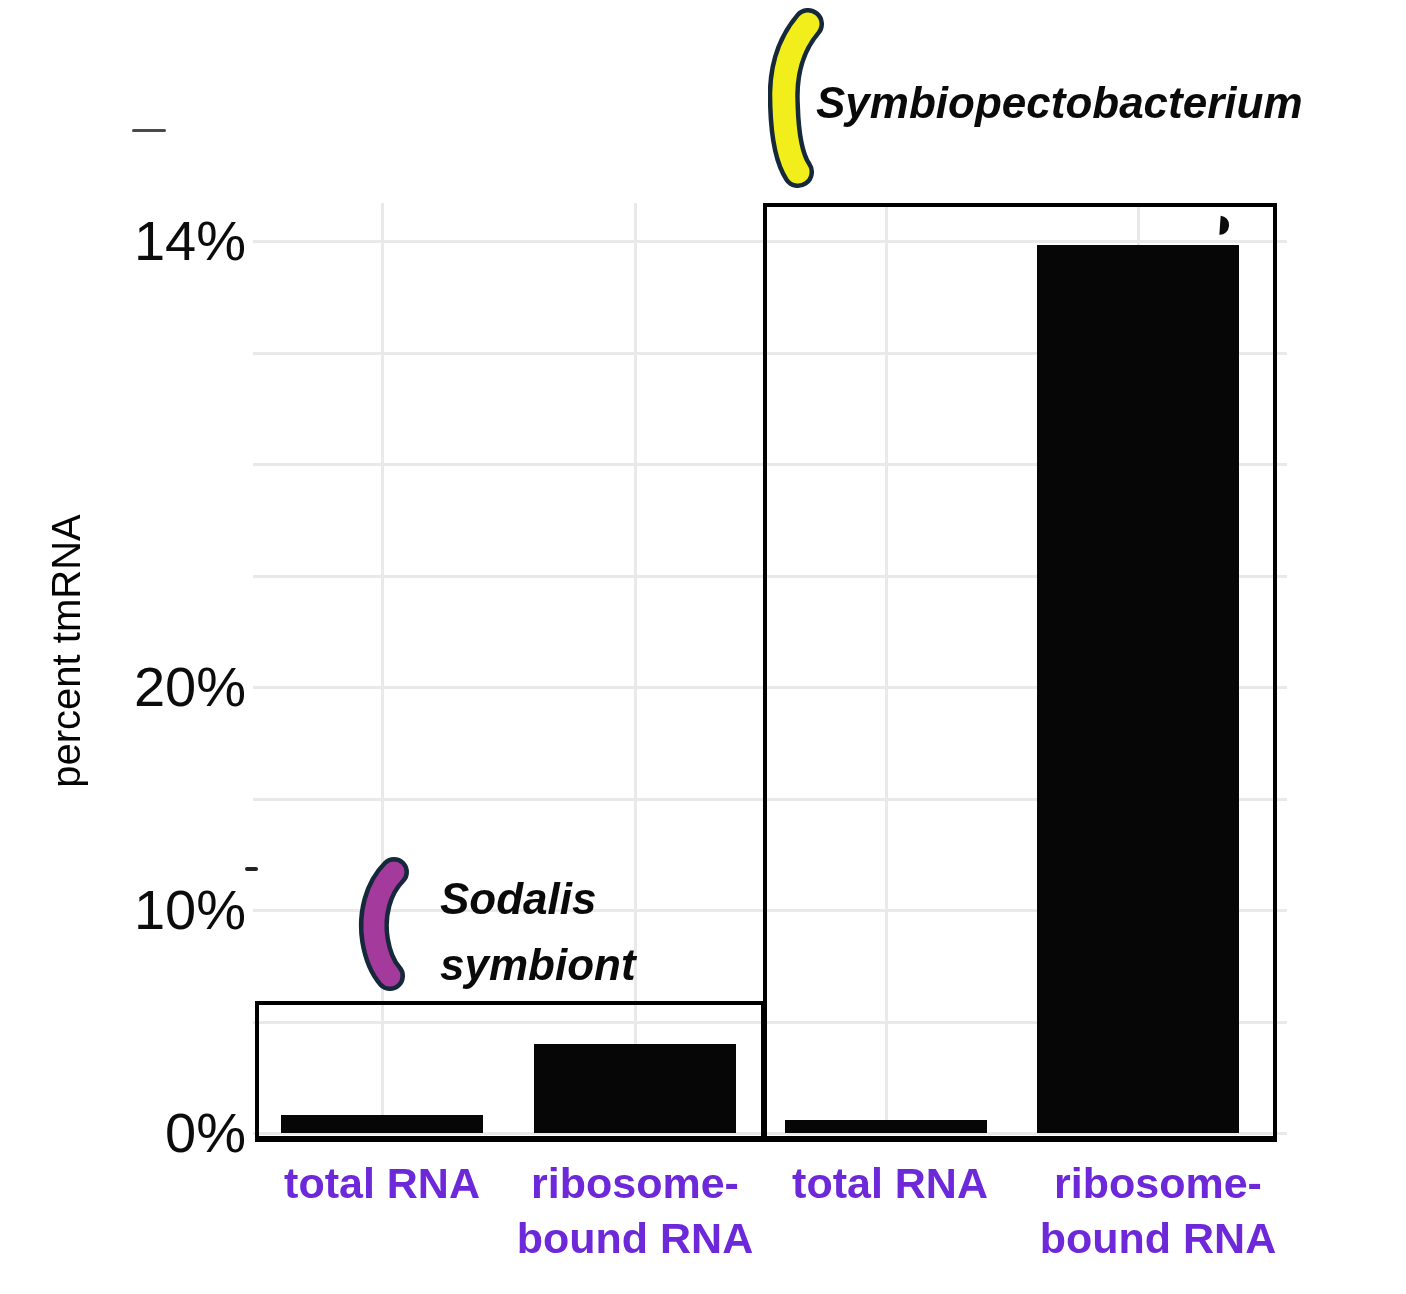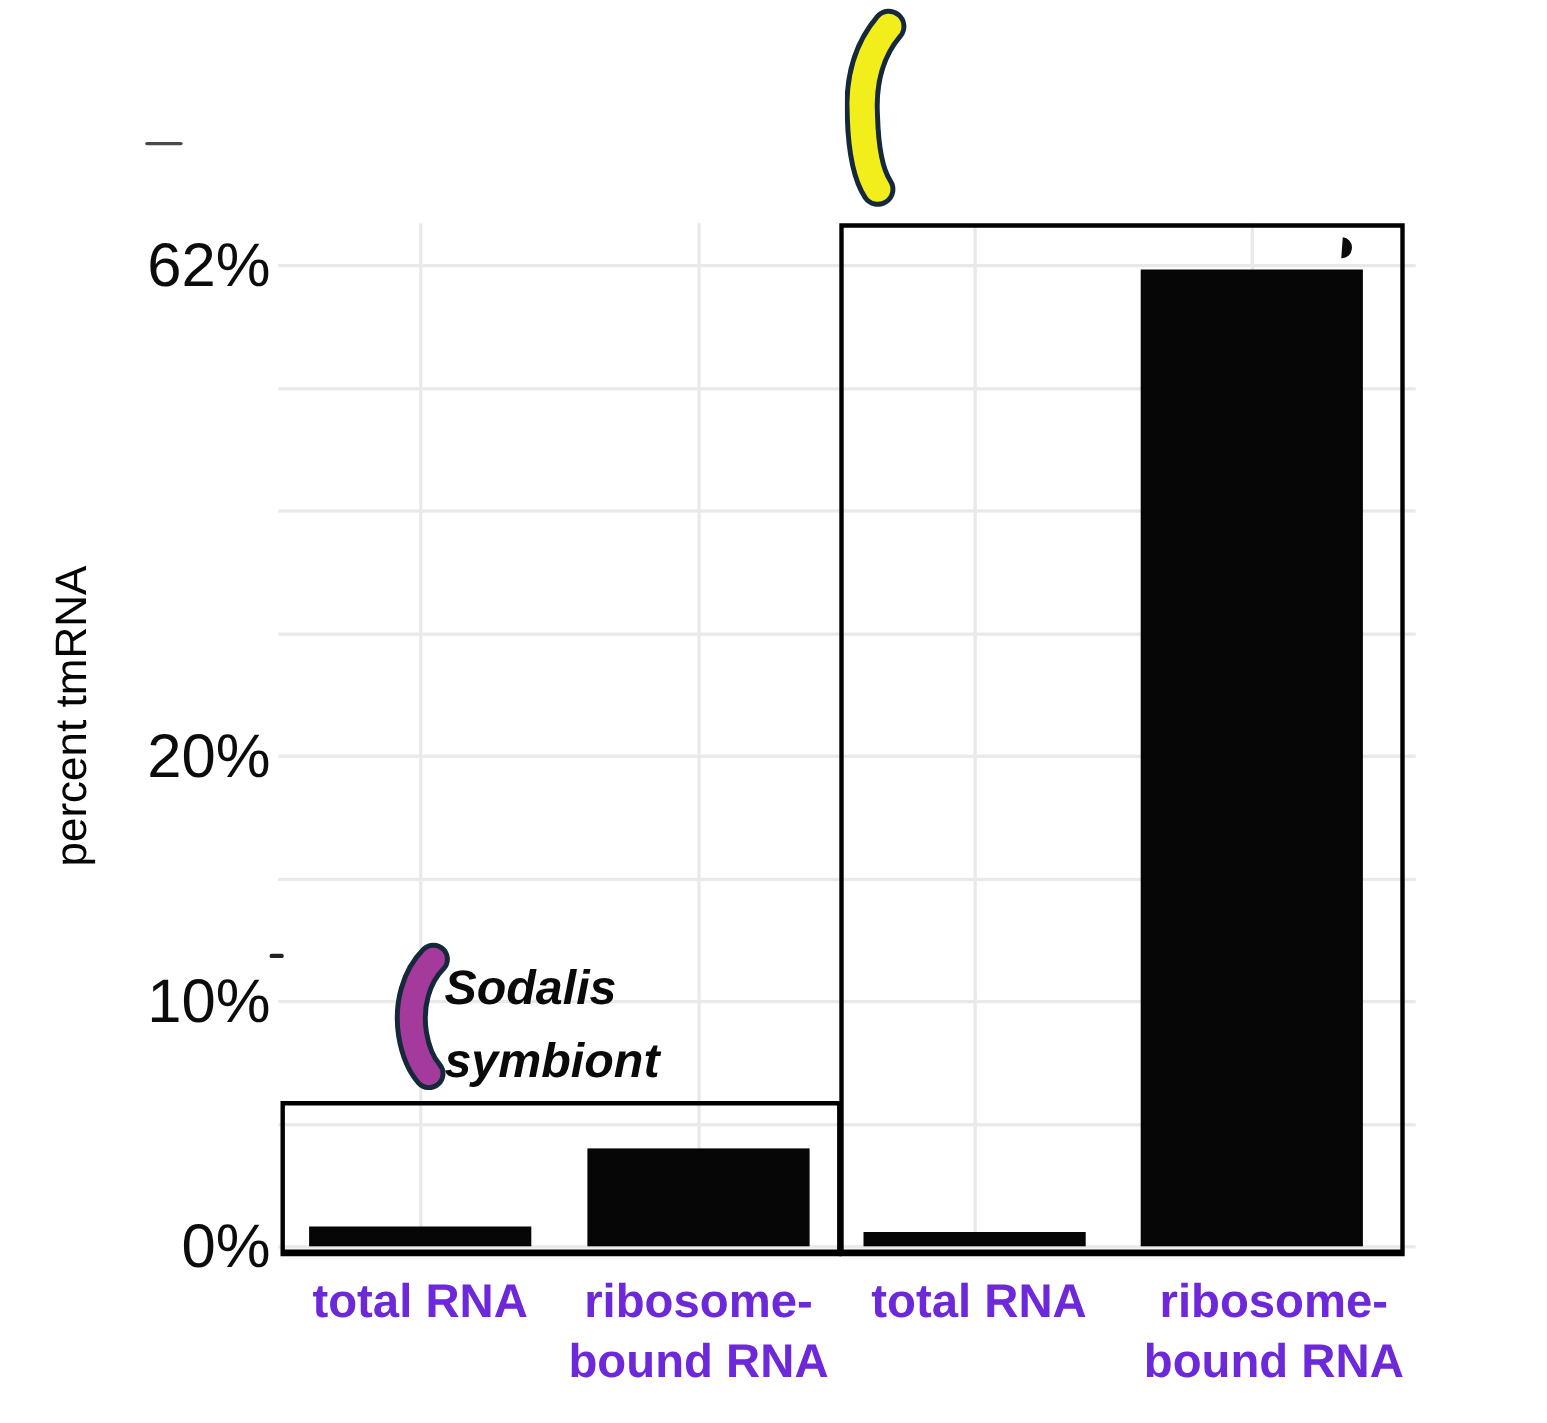--- a/index.html
+++ b/index.html
@@ -65,21 +65,21 @@
       <div class="bar" style="left: 1037px; width: 202px; top: 245px; height: 888px;"></div>
     </div>
   <div class="layer" id="boxes">
       <div class="group-box" style="left: 255px; width: 510px; top: 1001px; height: 141px;"></div>
       <div class="group-box" style="left: 763px; width: 514px; top: 203px; height: 939px;"></div>
     </div>
   <div class="layer" id="yticks">
       <div class="y-tick" style="top: 1105px;">0%</div>
       <div class="y-tick" style="top: 882px;">10%</div>
       <div class="y-tick" style="top: 659px;">20%</div>
-      <div class="y-tick" style="top: 213px;">62%</div>
+      <div class="y-tick" style="top: 213px;">14%</div>
     </div>
   <div class="layer" id="xlabels">
       <div class="x-label" style="left: 382px; top: 1156px;">
         <div class="">total RNA</div>
       </div>
       <div class="x-label" style="left: 635px; top: 1156px;">
         <div class="">ribosome-</div>
         <div class="">bound RNA</div>
       </div>
       <div class="x-label" style="left: 890px; top: 1156px;">
@@ -90,27 +90,30 @@
         <div class="">bound RNA</div>
       </div>
     </div>
 
   <div class="y-axis-title">percent tmRNA</div>
 
   <svg class="icon" style="left:358px;top:856px;" width="54" height="136" viewBox="0 0 54 136">
     <path d="M 36 16 C 20 32 13 58 17 84 C 20 102 25 112 32 120" fill="none" stroke-linecap="round" stroke-width="30" stroke="#16293A"></path>
     <path d="M 36 16 C 20 32 13 58 17 84 C 20 102 25 112 32 120" fill="none" stroke-linecap="round" stroke-width="21" stroke="#A33A9C"></path>
   </svg>
-  <div class="group-label" style="left:404px;top:866px;">
+  <div class="group-label" style="left:440px;top:866px;">
     <div>Sodalis</div>
     <div>symbiont</div>
   </div>
 
   <svg class="icon" style="left:768px;top:6px;" width="58" height="184" viewBox="0 0 58 184">
     <path d="M 40 18 C 23 38 14 66 16 100 C 17 132 22 154 30 166" fill="none" stroke-linecap="round" stroke-width="32" stroke="#16293A"></path>
     <path d="M 40 18 C 23 38 14 66 16 100 C 17 132 22 154 30 166" fill="none" stroke-linecap="round" stroke-width="23" stroke="#F2EE1C"></path>
   </svg>
+  <div class="group-label" style="left:816px;top:70px;">
+    <div>Symbiopectobacterium</div>
+  </div>
 
   <div class="stray-dash-1"></div>
   <div class="stray-dash-2"></div>
   <div class="stray-crescent"></div>
 
 </div>
 
 </body></html>

